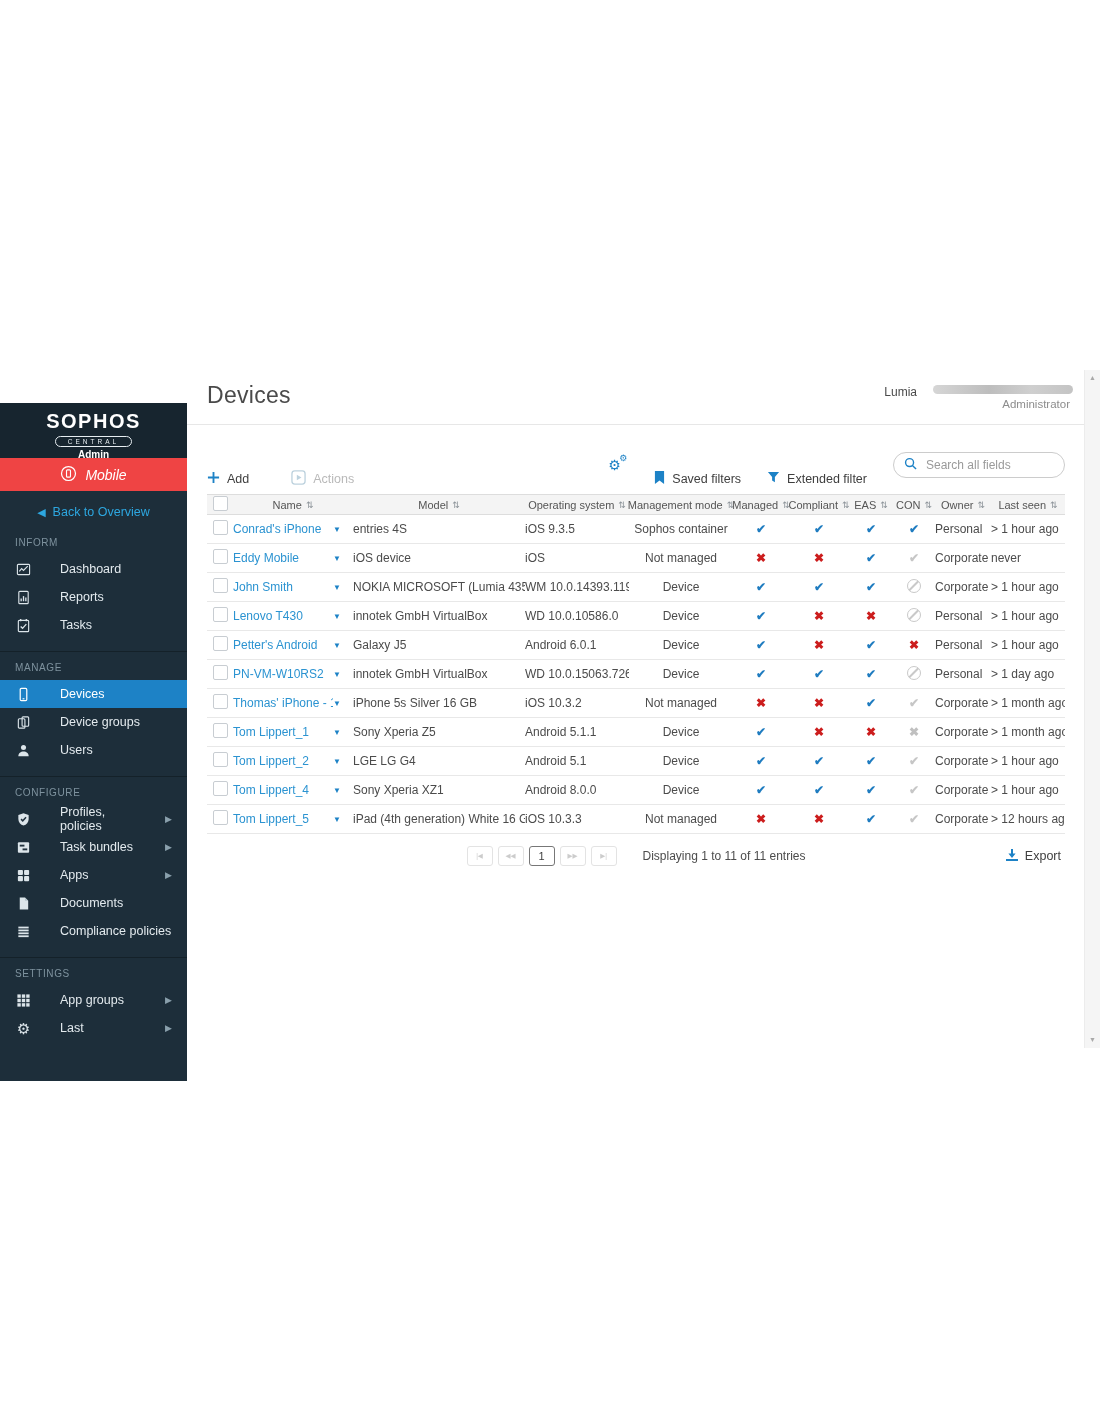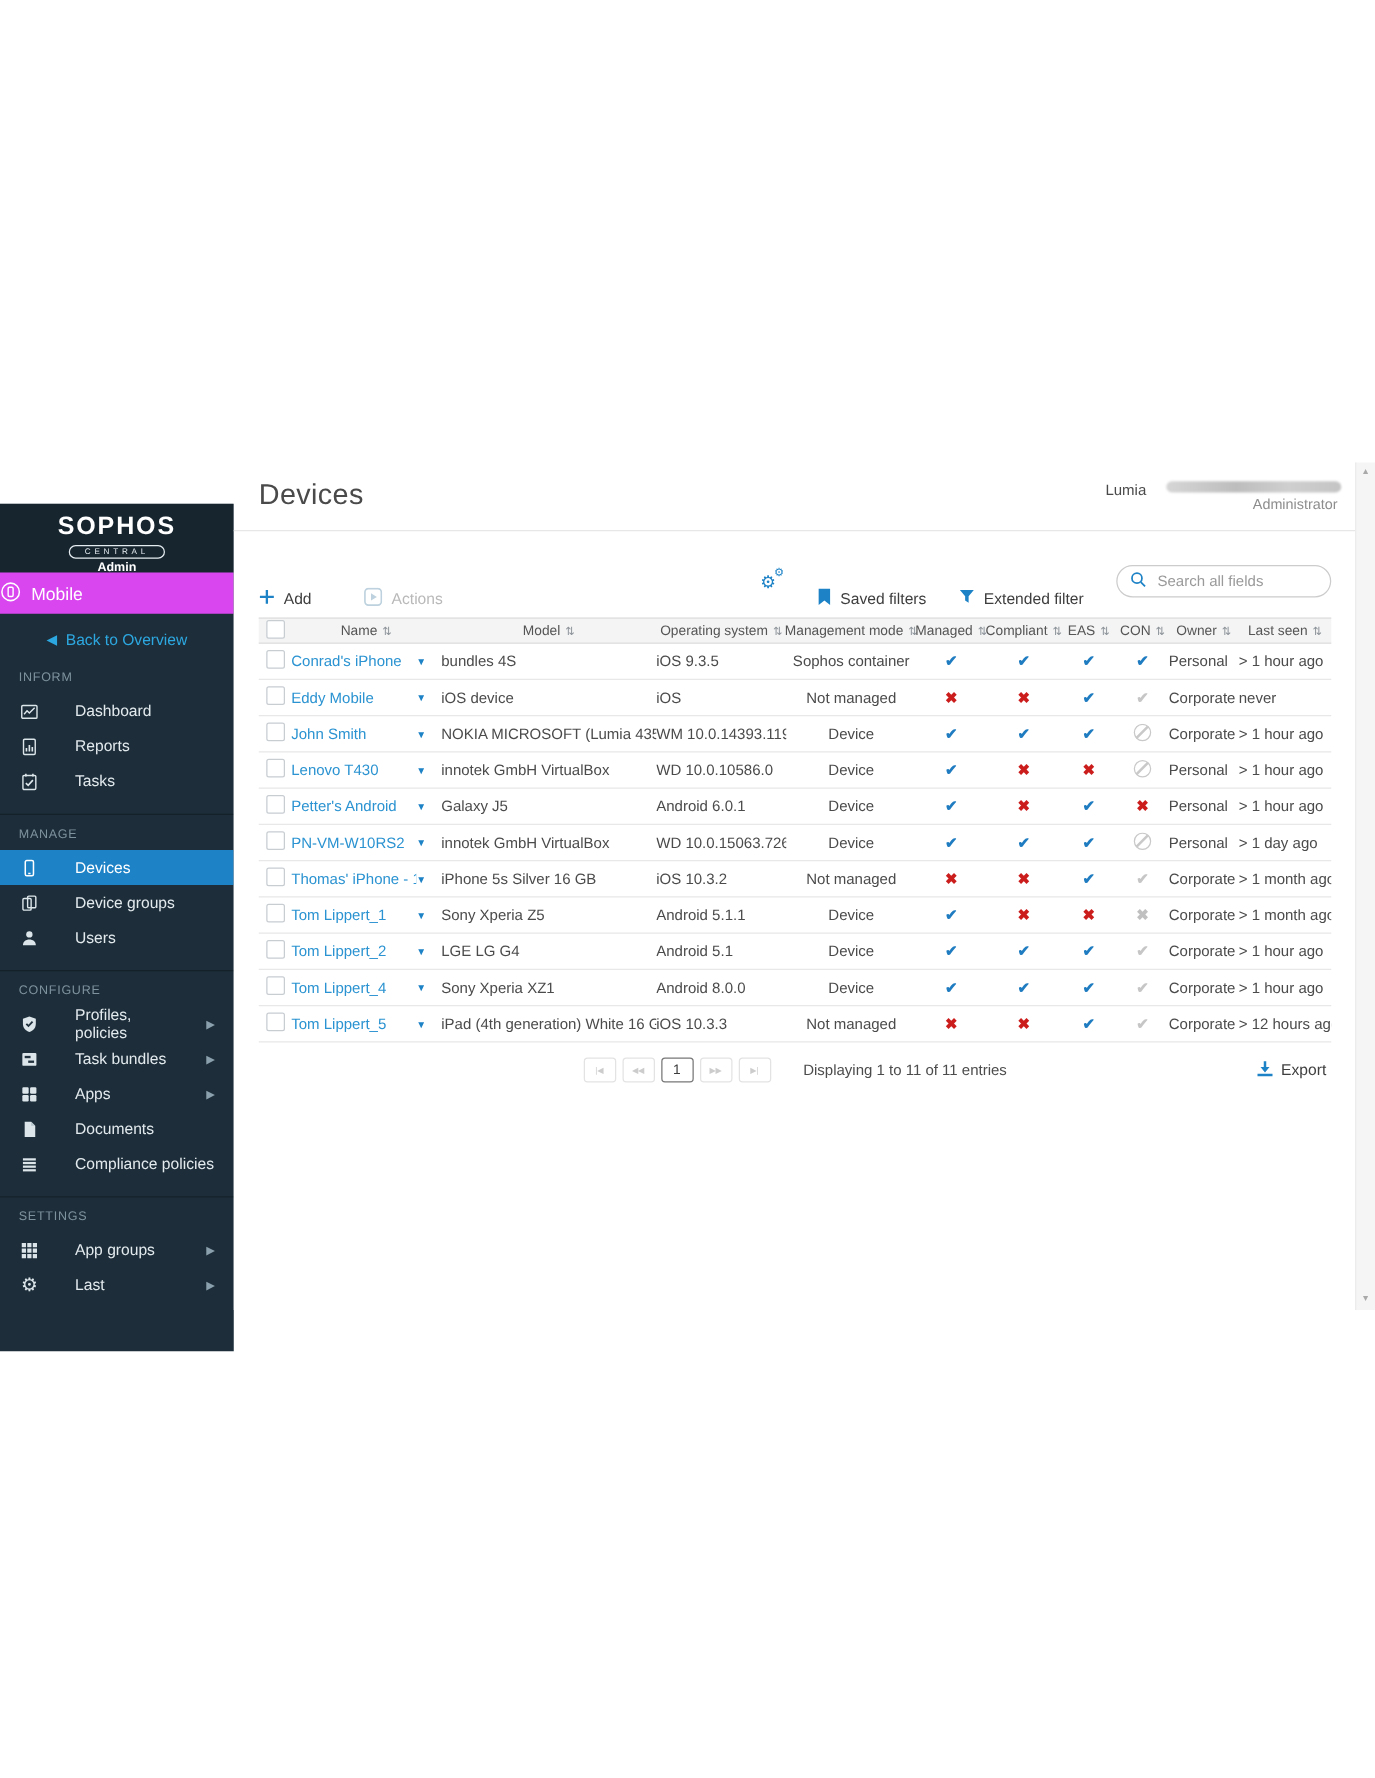--- a/index.html
+++ b/index.html
@@ -5,21 +5,21 @@
   html,body{margin:0;padding:0;background:#fff;}
   body{width:1100px;height:1422px;position:relative;font-family:"Liberation Sans",sans-serif;-webkit-font-smoothing:antialiased;}
   .app{position:absolute;top:370px;left:0;width:1100px;height:678px;background:#fff;}
 
   
   .sidebar{position:absolute;left:0;top:0;width:187px;height:678px;background:#1d2e3a;color:#dde5ea;overflow:hidden;margin-top:33px;}
   .logo{height:46px;background:#17252f;text-align:center;padding-top:9px;}
   .brand{font-size:20px;font-weight:bold;letter-spacing:1.5px;color:#fff;line-height:18px;}
   .brand-sub{display:inline-block;border:1px solid #e6edf1;border-radius:7px;font-size:6.5px;letter-spacing:3px;color:#e6edf1;padding:1px 12px;margin-top:1px;}
   .brand-ed{font-size:10px;font-weight:bold;color:#fff;margin-top:1px;}
-  .mobile-row{height:33px;background:#d946ef;display:flex;align-items:center;gap:8px;font-size:14px;color:#fff;cursor:pointer;}
+  .mobile-row{height:33px;background:#ef4444;display:flex;align-items:center;justify-content:center;gap:8px;font-size:14px;color:#fff;cursor:pointer;font-style:italic;}
   .back{display:flex;align-items:center;justify-content:center;gap:7px;padding:14px 0 8px;color:#2da7e0;font-size:12.5px;cursor:pointer;}
   .back-arrow{font-size:11px;line-height:1;}
   .sec{padding-bottom:6px;}
   .sec + .sec{border-top:1px solid rgba(0,0,0,.28);margin-top:6px;}
   .sec-label{padding:10px 15px 7px;font-size:10px;color:#7e929e;letter-spacing:.6px;}
   .side-item{display:flex;align-items:center;height:28px;padding:0 15px;gap:28px;font-size:12.5px;color:#e3eaee;cursor:pointer;}
   .side-item .sicon{width:17px;display:flex;justify-content:center;align-items:center;flex:none;}
   .side-item .chev{margin-left:auto;color:#8aa0ac;font-size:9px;}
   .side-item.selected{background:#1d82c6;color:#fff;}
   .gear-glyph{font-size:15px;line-height:1;color:#dce5ea;}
@@ -351,21 +351,21 @@
         <span class="th">
             <span>Last seen</span>
             <span class="sort">⇅</span>
           </span>
       </div>
       <div>
           <div class="tr grid">
             <span class="center"><span class="cbx"></span></span>
             <span class="cell link">Conrad's iPhone</span>
             <span class="caret">▼</span>
-            <span class="cell">bundles 4S</span>
+            <span class="cell">entries 4S</span>
             <span class="cell">iOS 9.3.5</span>
             <span class="cell center">Sophos container</span>
             <span class="cell center"><span class="ic check">✔</span></span>
             <span class="cell center"><span class="ic check">✔</span></span>
             <span class="cell center"><span class="ic check">✔</span></span>
             <span class="cell center"><span class="ic check">✔</span></span>
             <span class="cell">Personal</span>
             <span class="cell">&gt; 1 hour ago</span>
           </div>
           <div class="tr grid">

